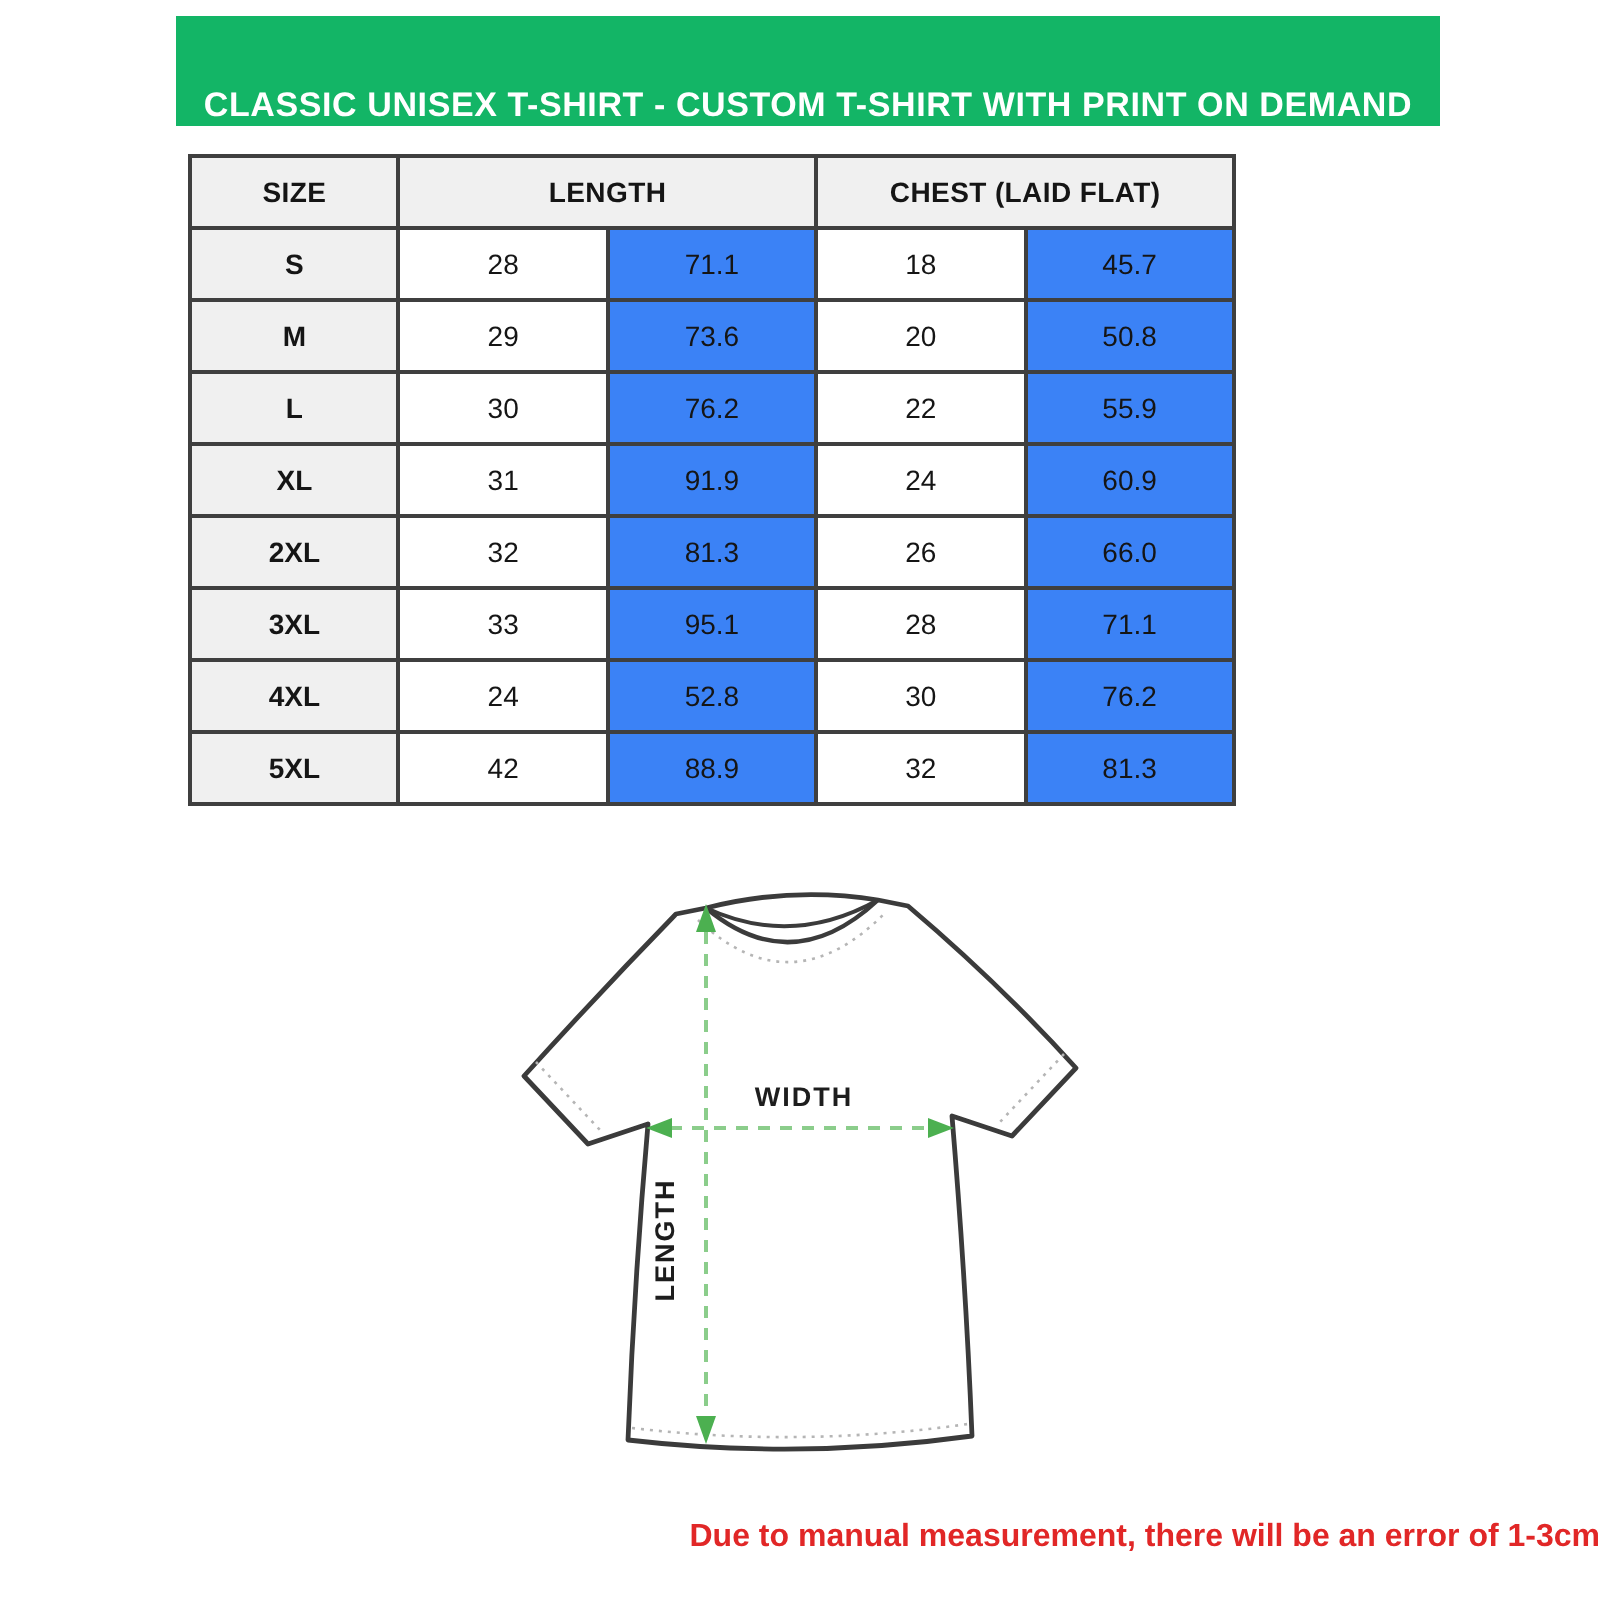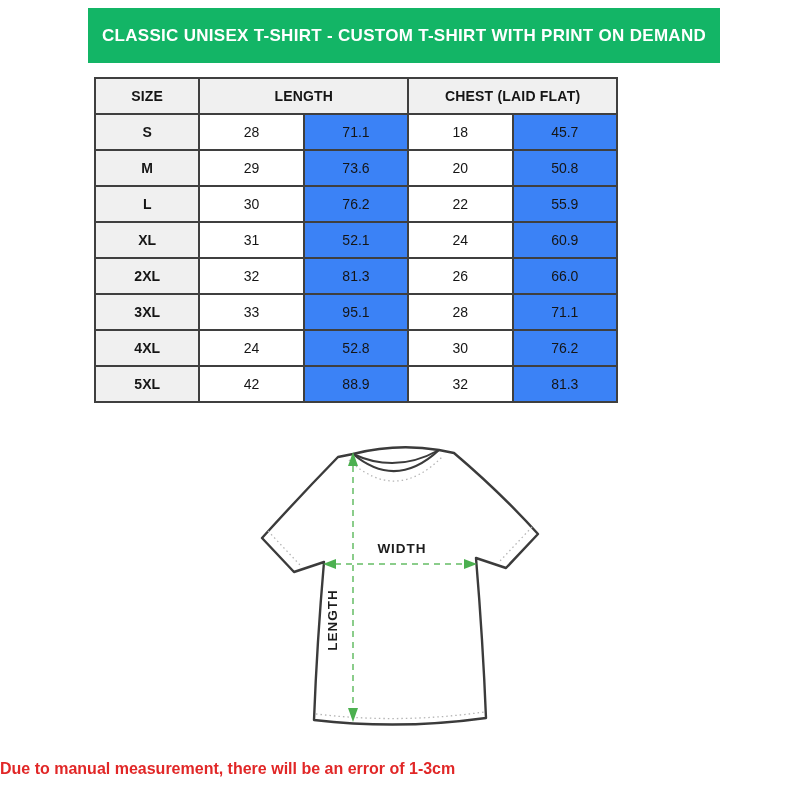--- a/index.html
+++ b/index.html
@@ -2,21 +2,21 @@
 <html><head>
 <meta charset="utf-8">
 <style>
   html,body { margin:0; padding:0; }
   body {
     width:800px; height:800px; position:relative; background:#ffffff;
     font-family:"Liberation Sans", sans-serif; overflow:hidden;
   }
   .banner {
     position:absolute; left:88px; top:8px; width:632px; height:55px;
-    background:#13b566; display:flex; align-items:center; justify-content:center;
+    background:#13b566; display:flex; align-items:flex-end; justify-content:center;
   }
   .banner-title {
     color:#ffffff; font-size:17px; font-weight:bold; letter-spacing:0.3px;
     text-align:center;
   }
   table.size-chart {
     position:absolute; left:94px; top:77px; width:524px;
     border-collapse:collapse; table-layout:fixed;
   }
   .size-chart col { width:20%; }
@@ -26,21 +26,21 @@
   }
   .size-chart th { background:#f0f0f0; font-weight:bold; letter-spacing:0.2px; }
   .c-size { background:#f0f0f0; font-weight:bold; }
   .c-cm   { background:#3b82f6; font-weight:normal; }
   .c-in   { background:#ffffff; font-weight:normal; }
   .diagram {
     position:absolute; left:240px; top:430px; width:320px; height:322px;
   }
   .note {
     position:absolute; left:0; top:760px; width:100%;
-    text-align:left; color:#e12727; font-size:16px; font-weight:bold;
+    text-align:right; color:#e12727; font-size:16px; font-weight:bold;
   }
   svg text.meas-label {
     font-family:"Liberation Sans", sans-serif; font-weight:bold;
     font-size:13.5px; fill:#1d1d1d; letter-spacing:1px;
   }
 </style>
 </head>
 <body>
 
 <div class="banner">
@@ -80,21 +80,21 @@
     <tr>
       <td class="c-size">L</td>
       <td class="c-in">30</td>
       <td class="c-cm">76.2</td>
       <td class="c-in">22</td>
       <td class="c-cm">55.9</td>
     </tr>
     <tr>
       <td class="c-size">XL</td>
       <td class="c-in">31</td>
-      <td class="c-cm">52.1</td>
+      <td class="c-cm">91.9</td>
       <td class="c-in">24</td>
       <td class="c-cm">60.9</td>
     </tr>
     <tr>
       <td class="c-size">2XL</td>
       <td class="c-in">32</td>
       <td class="c-cm">81.3</td>
       <td class="c-in">26</td>
       <td class="c-cm">66.0</td>
     </tr>

